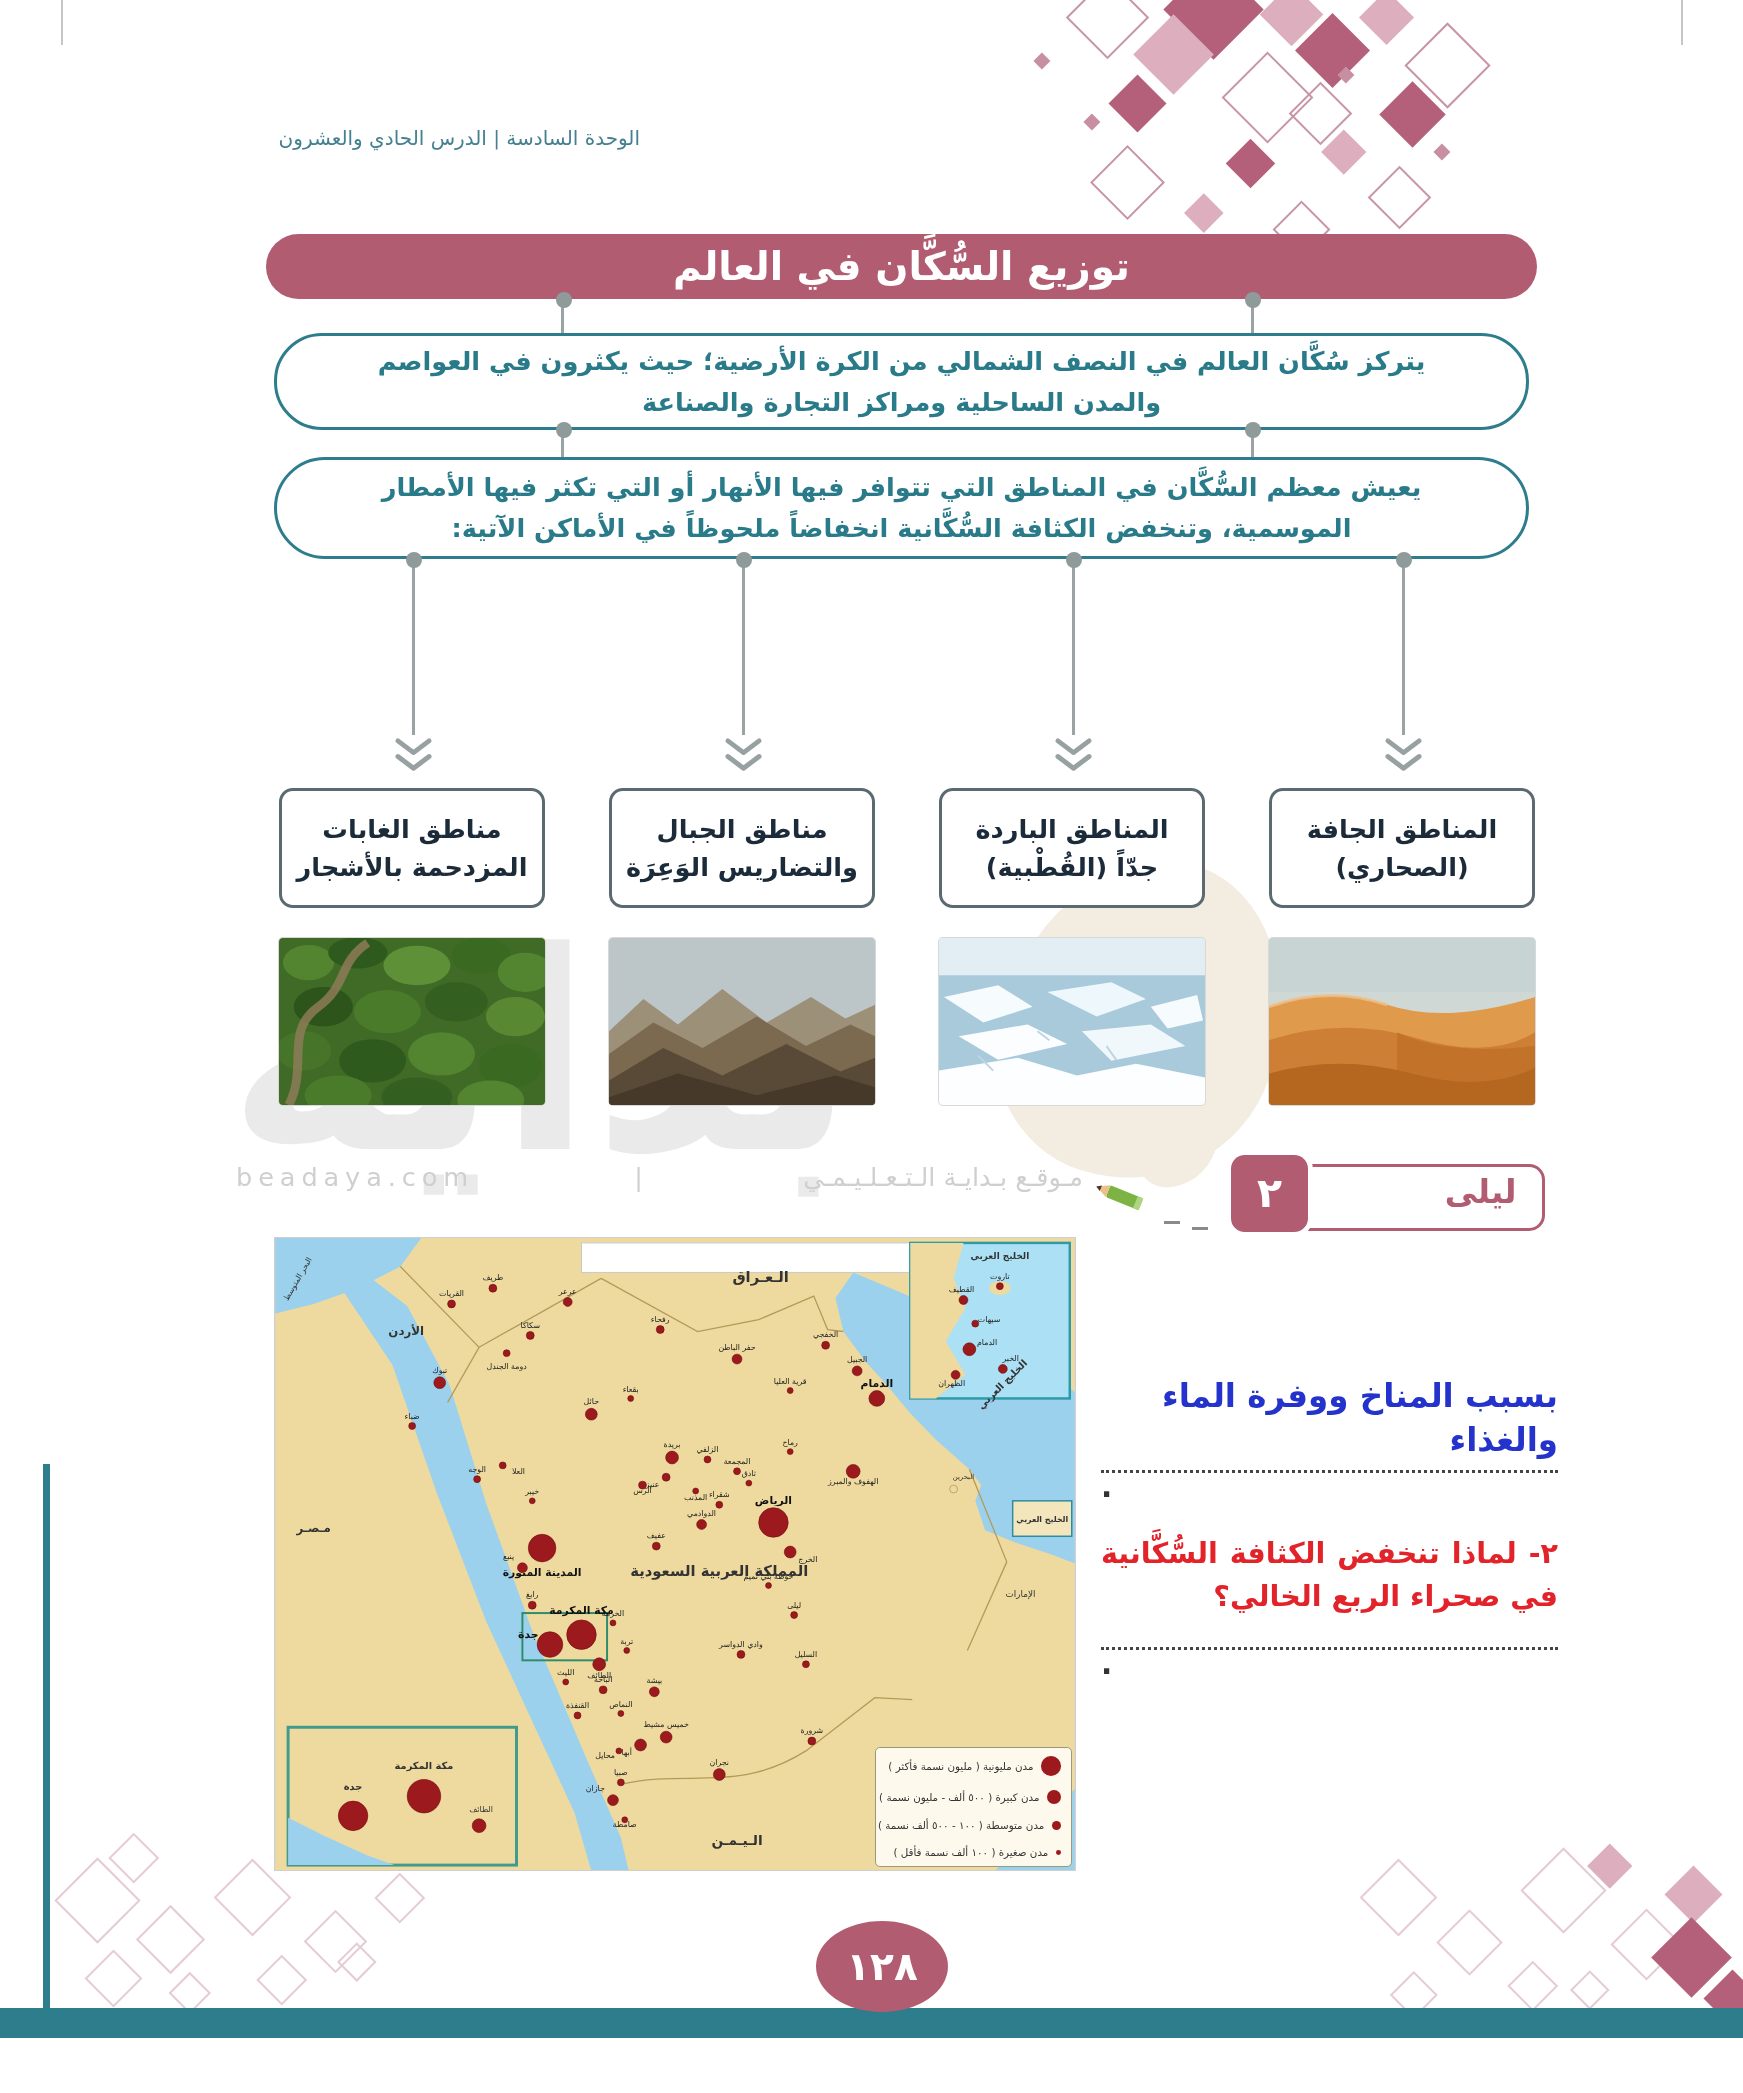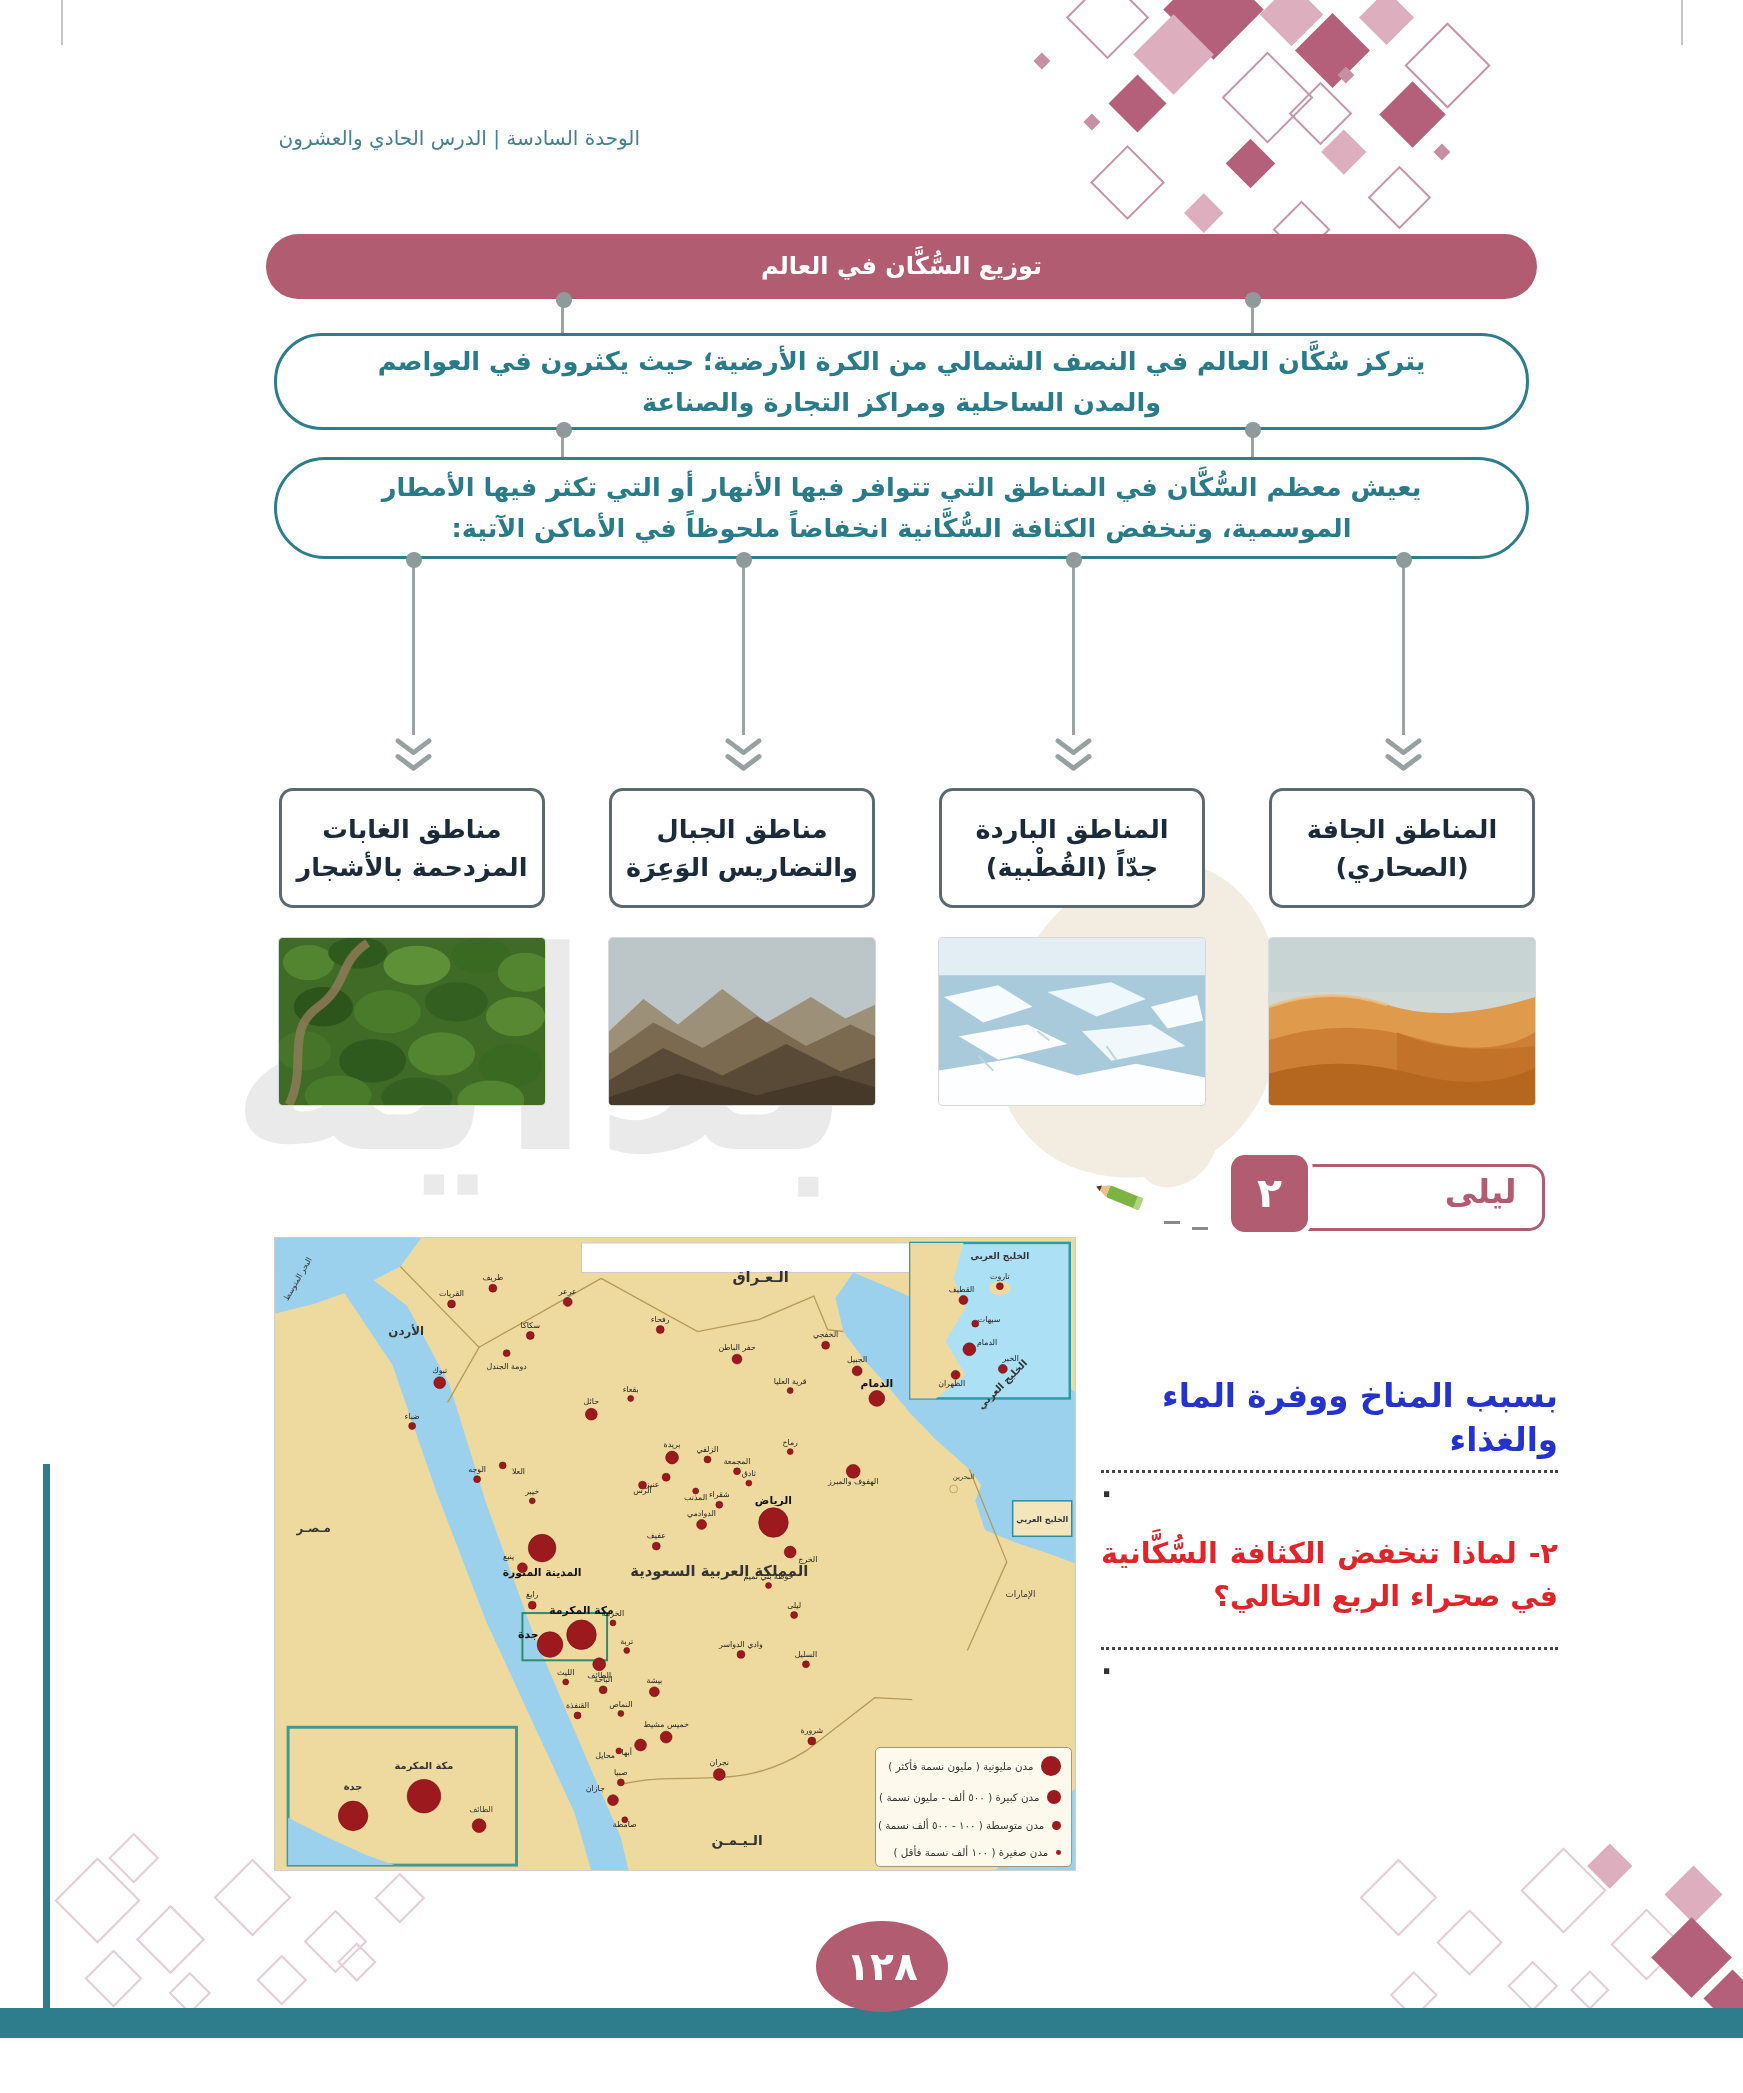--- a/index.html
+++ b/index.html
@@ -13,21 +13,21 @@
   .sqf{background:#b4607a;}
   .sql{background:#ddafbe;}
   .sqo{border:2.5px solid #c795a7;}
   .sqol{border:2px solid #e6cbd5;}
   .sqd{background:#c88ea1;width:11.8px;height:11.8px;}
   
   .lesson-header{position:absolute;left:236px;top:126px;width:404px;text-align:right;direction:rtl;
                  font-size:20px;color:#44808f;}
   
   .pill-title{position:absolute;left:266px;top:234px;width:1271px;height:65px;background:#b25c72;
-              border-radius:33px;color:#fff;font-weight:bold;font-size:24px;text-align:center;
+              border-radius:33px;color:#fff;font-weight:bold;font-size:39px;text-align:center;
               line-height:65px;direction:rtl;z-index:3;}
   .flow-box{position:absolute;left:274px;width:1255px;background:#fff;border:3px solid #2e7d8c;
             display:flex;align-items:center;justify-content:center;text-align:center;direction:rtl;
             color:#2a7b8a;font-weight:bold;font-size:25.6px;line-height:1.6;padding:0 54px;
             box-sizing:border-box;z-index:3;}
   #flow-box1{top:333px;height:97px;border-radius:48px;}
   #flow-box2{top:457px;height:102px;border-radius:51px;}
   .dot{position:absolute;width:15.8px;height:15.8px;border-radius:50%;background:#8f9a9a;z-index:4;}
   .vline{position:absolute;width:3px;background:#9aa4a4;z-index:2;}
   .chev{position:absolute;z-index:3;}
@@ -94,20 +94,25 @@
 
 <div id="page">
 
   <div class="cropline" style="left:61px;top:0;"></div>
   <div class="cropline" style="left:1681px;top:0;"></div>
   <div class="teal-strip"></div>
 
   <div class="wm-logo-text">بداية</div>
   <div class="wm-flame1"></div>
   <div class="wm-flame2"></div>
+  <div class="wm-line">
+    <span class="latin">beadaya.com</span>
+    <span>|</span>
+    <span class="arabic">مـوقـع بـدايـة الـتـعـلـيـمـي</span>
+  </div>
 
   <div>
     <div class="sq sqf" style="left:1178px;top:-25.6px;width:71px;height:71px;"></div>
     <div class="sq sqf" style="left:1306px;top:23.6px;width:53px;height:53px;"></div>
     <div class="sq sqf" style="left:1117px;top:83px;width:41px;height:41px;"></div>
     <div class="sq sqf" style="left:1389px;top:91px;width:47px;height:47px;"></div>
     <div class="sq sqf" style="left:1233px;top:146px;width:35px;height:35px;"></div>
     <div class="sq sql" style="left:1269px;top:-7.9px;width:45px;height:45px;"></div>
     <div class="sq sql" style="left:1145px;top:25.6px;width:57px;height:57px;"></div>
     <div class="sq sql" style="left:1367px;top:-2px;width:39px;height:39px;"></div>

